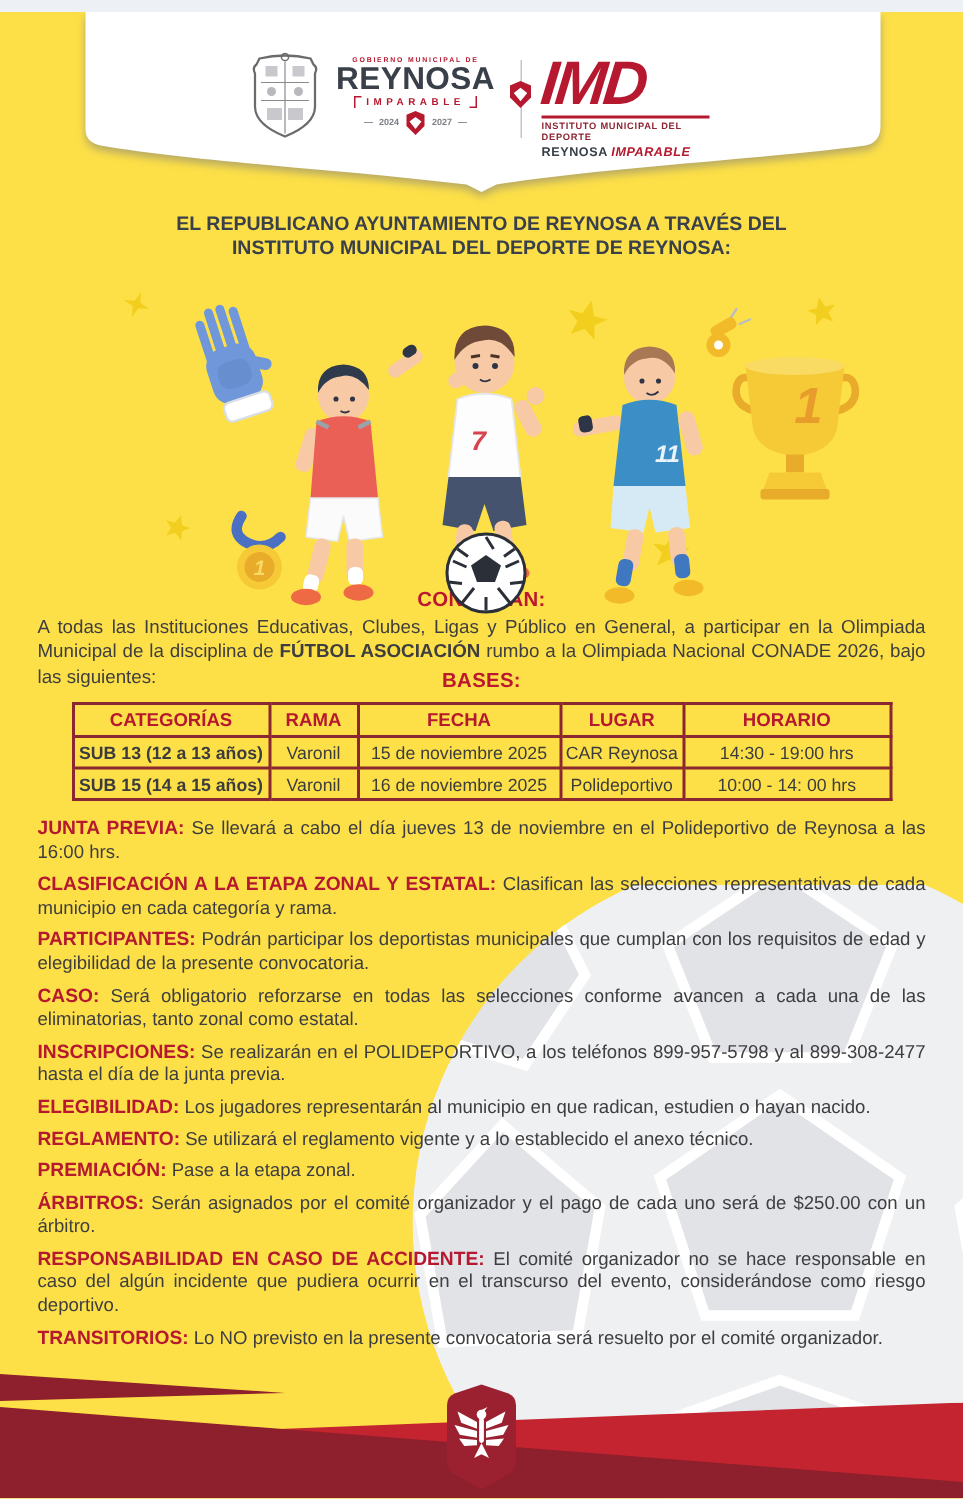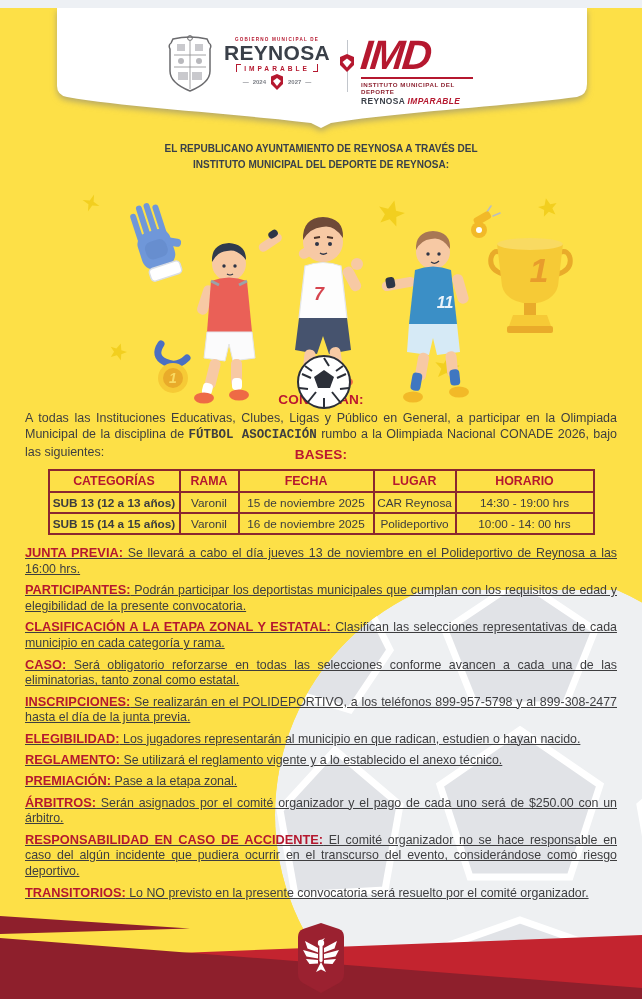--- a/index.html
+++ b/index.html
@@ -30,43 +30,43 @@
   .imd-block { position:absolute; left:361px; top:34px; width:120px; }
   .imd-big { font-size:41px; line-height:42px; font-weight:900; font-style:italic; color:#b5182f; letter-spacing:-2px; transform:skewX(-6deg); }
   .imd-rule { height:1.5px; background:#b5182f; margin:1px 0 2px; width:112px; }
   .imd-line1 { font-size:6.2px; letter-spacing:.5px; color:#8e2533; font-weight:700; }
   .imd-line2 { font-size:8.4px; font-weight:800; margin-top:1px; }
   .imd-line2 .a { color:#3a4049; letter-spacing:.4px; }
   .imd-line2 .b { color:#b5182f; font-style:italic; letter-spacing:.4px; }
 
   
   .intro { position:absolute; top:141px; left:0; width:642px; text-align:center; z-index:2;
-           font-size:10px; font-weight:800; color:#39404a; line-height:15.5px; }
+           font-size:13px; font-weight:800; color:#39404a; line-height:15.5px; }
 
   
   .illus { position:absolute; top:186px; left:61px; z-index:2; }
 
   
   .watermark { position:absolute; top:590px; left:235px; z-index:0; }
 
   
   .flow { position:absolute; top:392px; left:0; width:642px; padding:0 25px; z-index:1; }
   .h-red { margin:0 0 3px; text-align:center; font-size:13.6px; font-weight:800; color:#bb1730; letter-spacing:.2px; }
   .para { margin:0; font-size:12.5px; line-height:16.4px; color:#3e3e40; text-align:justify; }
-  .para b { font-weight:800;font-family:Liberation Mono, monospace; }
+  .para b { font-weight:800; }
   .bases { margin-top:-13px; margin-bottom:0; }
 
   table.bases-tbl { width:545px; margin:7px auto 0; border-collapse:collapse; table-layout:fixed;border-radius:21px; }
   .bases-tbl th { border:2px solid #8a2730; color:#b5182f; font-weight:800; font-size:12.4px; padding:3px 2px; }
   .bases-tbl td { border:2px solid #8a2730; color:#3c3c3e; font-size:11.8px; padding:2.5px 2px; text-align:center; }
   .bases-tbl td:first-child { font-weight:700; }
   .c1{width:131px}.c2{width:59px}.c3{width:135px}.c4{width:82px}.c5{width:138px}
 
   .sections { margin-top:10px; }
-  .sec { margin:0 0 4.5px; font-size:12.4px; line-height:15.8px; color:#3e3e40; text-align:justify;text-decoration:underline; }
+  .sec { margin:0 0 4.5px; font-size:12.4px; line-height:15.8px; color:#3e3e40; text-align:justify; }
   .sec .lab { color:#b5182f; font-weight:800; font-size:12.8px; }
 
   
   .f-sliver { position:absolute; left:0; top:916px; width:190px; height:18px; background:#8e1f2c;
               clip-path:polygon(0 0,100% 70%,0 100%); z-index:2; }
   .f-bright { position:absolute; left:0; top:935px; width:642px; height:64px; background:#c3242f;
               clip-path:polygon(0 39%,100% 0,100% 100%,0 100%); z-index:2; }
   .f-maroon { position:absolute; left:0; top:938px; width:642px; height:61px; background:#8e1f2c;
               clip-path:polygon(0 0,100% 82%,100% 100%,0 100%); z-index:2; }
   .f-badge { position:absolute; left:294px; top:922px; z-index:3; }
@@ -310,22 +310,22 @@
             <td>Varonil</td>
             <td>16 de noviembre 2025</td>
             <td>Polideportivo</td>
             <td>10:00 - 14: 00 hrs</td>
           </tr>
         </tbody>
     </table>
 
     <div class="sections">
         <p class="sec"><span class="lab">JUNTA PREVIA:</span><span> Se llevará a cabo el día jueves 13 de noviembre en el Polideportivo de Reynosa a las 16:00 hrs.</span></p>
+        <p class="sec"><span class="lab">CLASIFICACIÓN A LA ETAPA ZONAL Y ESTATAL:</span><span> Clasifican las selecciones representativas de cada municipio en cada categoría y rama.</span></p>
         <p class="sec"><span class="lab">PARTICIPANTES:</span><span> Podrán participar los deportistas municipales que cumplan con los requisitos de edad y elegibilidad de la presente convocatoria.</span></p>
-        <p class="sec"><span class="lab">CLASIFICACIÓN A LA ETAPA ZONAL Y ESTATAL:</span><span> Clasifican las selecciones representativas de cada municipio en cada categoría y rama.</span></p>
         <p class="sec"><span class="lab">CASO:</span><span> Será obligatorio reforzarse en todas las selecciones conforme avancen a cada una de las eliminatorias, tanto zonal como estatal.</span></p>
         <p class="sec"><span class="lab">INSCRIPCIONES:</span><span> Se realizarán en el POLIDEPORTIVO, a los teléfonos 899-957-5798 y al 899-308-2477 hasta el día de la junta previa.</span></p>
         <p class="sec"><span class="lab">ELEGIBILIDAD:</span><span> Los jugadores representarán al municipio en que radican, estudien o hayan nacido.</span></p>
         <p class="sec"><span class="lab">REGLAMENTO:</span><span> Se utilizará el reglamento vigente y a lo establecido el anexo técnico.</span></p>
         <p class="sec"><span class="lab">PREMIACIÓN:</span><span> Pase a la etapa zonal.</span></p>
         <p class="sec"><span class="lab">ÁRBITROS:</span><span> Serán asignados por el comité organizador y el pago de cada uno será de $250.00 con un árbitro.</span></p>
         <p class="sec"><span class="lab">RESPONSABILIDAD EN CASO DE ACCIDENTE:</span><span> El comité organizador no se hace responsable en caso del algún incidente que pudiera ocurrir en el transcurso del evento, considerándose como riesgo deportivo.</span></p>
         <p class="sec"><span class="lab">TRANSITORIOS:</span><span> Lo NO previsto en la presente convocatoria será resuelto por el comité organizador.</span></p>
       </div>
   </div>

